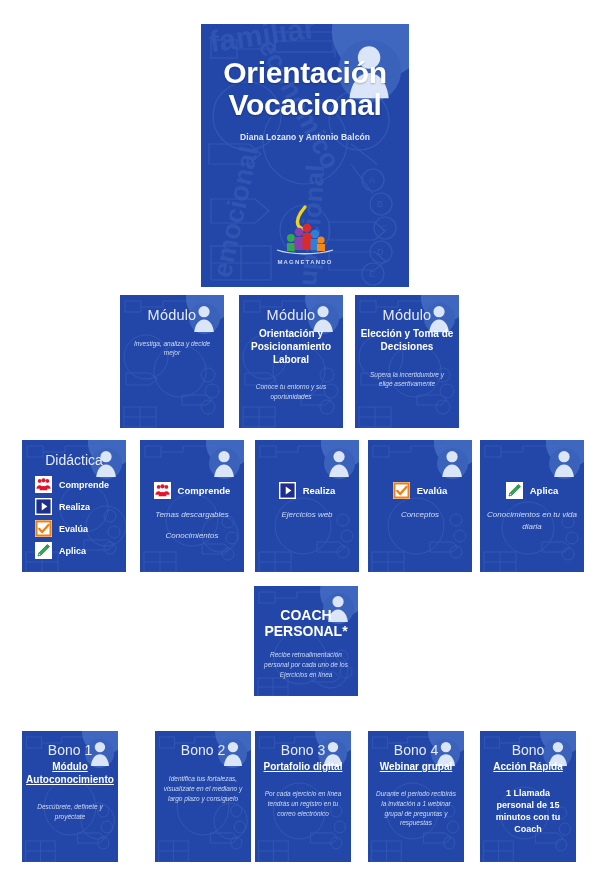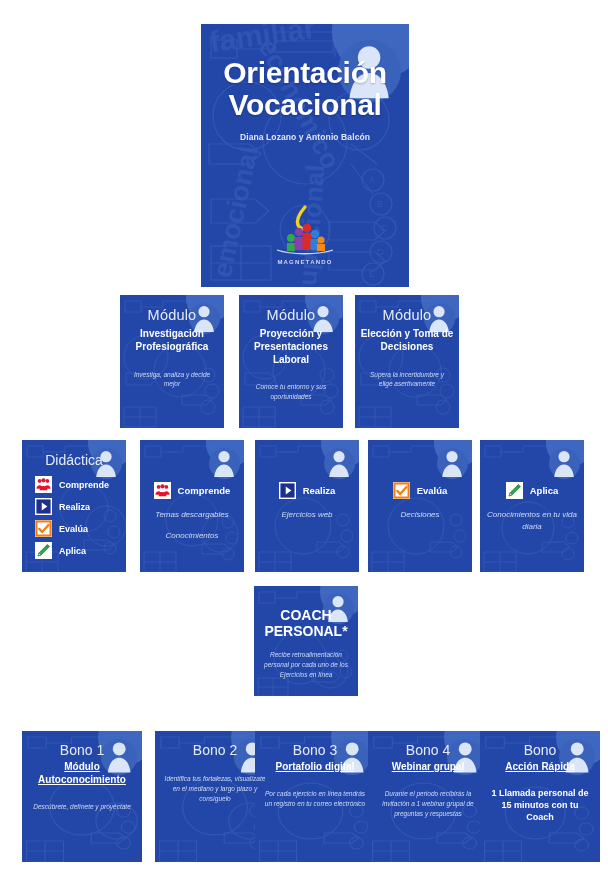--- a/index.html
+++ b/index.html
@@ -147,21 +147,21 @@
   #coach-title {
     margin-top: 21px; padding: 0 6px;
     font-size: 14px; font-weight: 700; line-height: 1.16; color: #ffffff;
   }
   #coach-sub {
     margin-top: 11px; padding: 0 7px;
     font-size: 6.5px; font-style: italic; line-height: 1.5; color: #cfdcf5;
   }
 
   
-  .bonus { width: 120px; height: 131px; top: 731px; }
+  .bonus { width: 96px; height: 131px; top: 731px; }
   #bonus-1 { left: 22px; }
   #bonus-2 { left: 155px; }
   #bonus-3 { left: 255px; }
   #bonus-4 { left: 368px; }
   #bonus-5 { left: 480px; }
 
   .bonus-kicker {
     margin-top: 11px; font-size: 14px; font-weight: 400; color: #e5ebf9;
   }
   .bonus-title {
@@ -282,21 +282,20 @@
     <div class="badge"></div>
     <div class="badge-inner"></div>
     <div class="badge-person">
       <svg viewBox="0 0 40 42">
           <circle cx="20" cy="11" r="8" fill="#dbe5f8"></circle>
           <path d="M20 22c-8 0-13 8-14 18h28c-1-10-6-18-14-18z" fill="#dbe5f8"></path>
         </svg>
     </div>
     <div class="card-content">
       <div class="module-kicker">Módulo</div>
-      <div class="module-title">Investigación Profesiográfica</div>
       <div class="module-sub">Investiga, analiza y decide mejor</div>
     </div>
   </div>
 
   <div class="card module" id="module-2">
     <div class="bg-art">
       <svg viewBox="0 0 104 133" preserveAspectRatio="none">
         <g fill="none" stroke="#3257b4" stroke-width="1">
           <rect x="5" y="6" width="16" height="11"></rect>
           <path d="M21 12h22v-6h34"></path>
@@ -315,21 +314,21 @@
     <div class="badge"></div>
     <div class="badge-inner"></div>
     <div class="badge-person">
       <svg viewBox="0 0 40 42">
           <circle cx="20" cy="11" r="8" fill="#dbe5f8"></circle>
           <path d="M20 22c-8 0-13 8-14 18h28c-1-10-6-18-14-18z" fill="#dbe5f8"></path>
         </svg>
     </div>
     <div class="card-content">
       <div class="module-kicker">Módulo</div>
-      <div class="module-title">Proyección y Presentaciones Laboral</div>
+      <div class="module-title">Orientación y Posicionamiento Laboral</div>
       <div class="module-sub">Conoce tu entorno y sus oportunidades</div>
     </div>
   </div>
 
   <div class="card module" id="module-3">
     <div class="bg-art">
       <svg viewBox="0 0 104 133" preserveAspectRatio="none">
         <g fill="none" stroke="#3257b4" stroke-width="1">
           <rect x="5" y="6" width="16" height="11"></rect>
           <path d="M21 12h22v-6h34"></path>
@@ -554,21 +553,21 @@
       <div class="single-icon-row">
         <span class="ico">
           <svg viewBox="0 0 24 24">
             <rect width="24" height="24" fill="#ffffff"></rect>
             <rect x="2" y="2" width="20" height="20" fill="none" stroke="#f07f13" stroke-width="3"></rect>
             <path d="M6 12.5l4 4.5 9-10" fill="none" stroke="#f07f13" stroke-width="3.2" stroke-linecap="round" stroke-linejoin="round"></path>
           </svg>
         </span>
         <span class="icon-label">Evalúa</span>
       </div>
-      <div class="didactic-line">Decisiones</div>
+      <div class="didactic-line">Conceptos</div>
     </div>
   </div>
 
   <div class="card didactic" id="didactic-5">
     <div class="bg-art">
       <svg viewBox="0 0 104 132" preserveAspectRatio="none">
         <g fill="none" stroke="#3257b4" stroke-width="1">
           <rect x="5" y="6" width="16" height="11"></rect>
             <path d="M21 12h22v-6h34"></path>
           <circle cx="48" cy="88" r="26"></circle>

